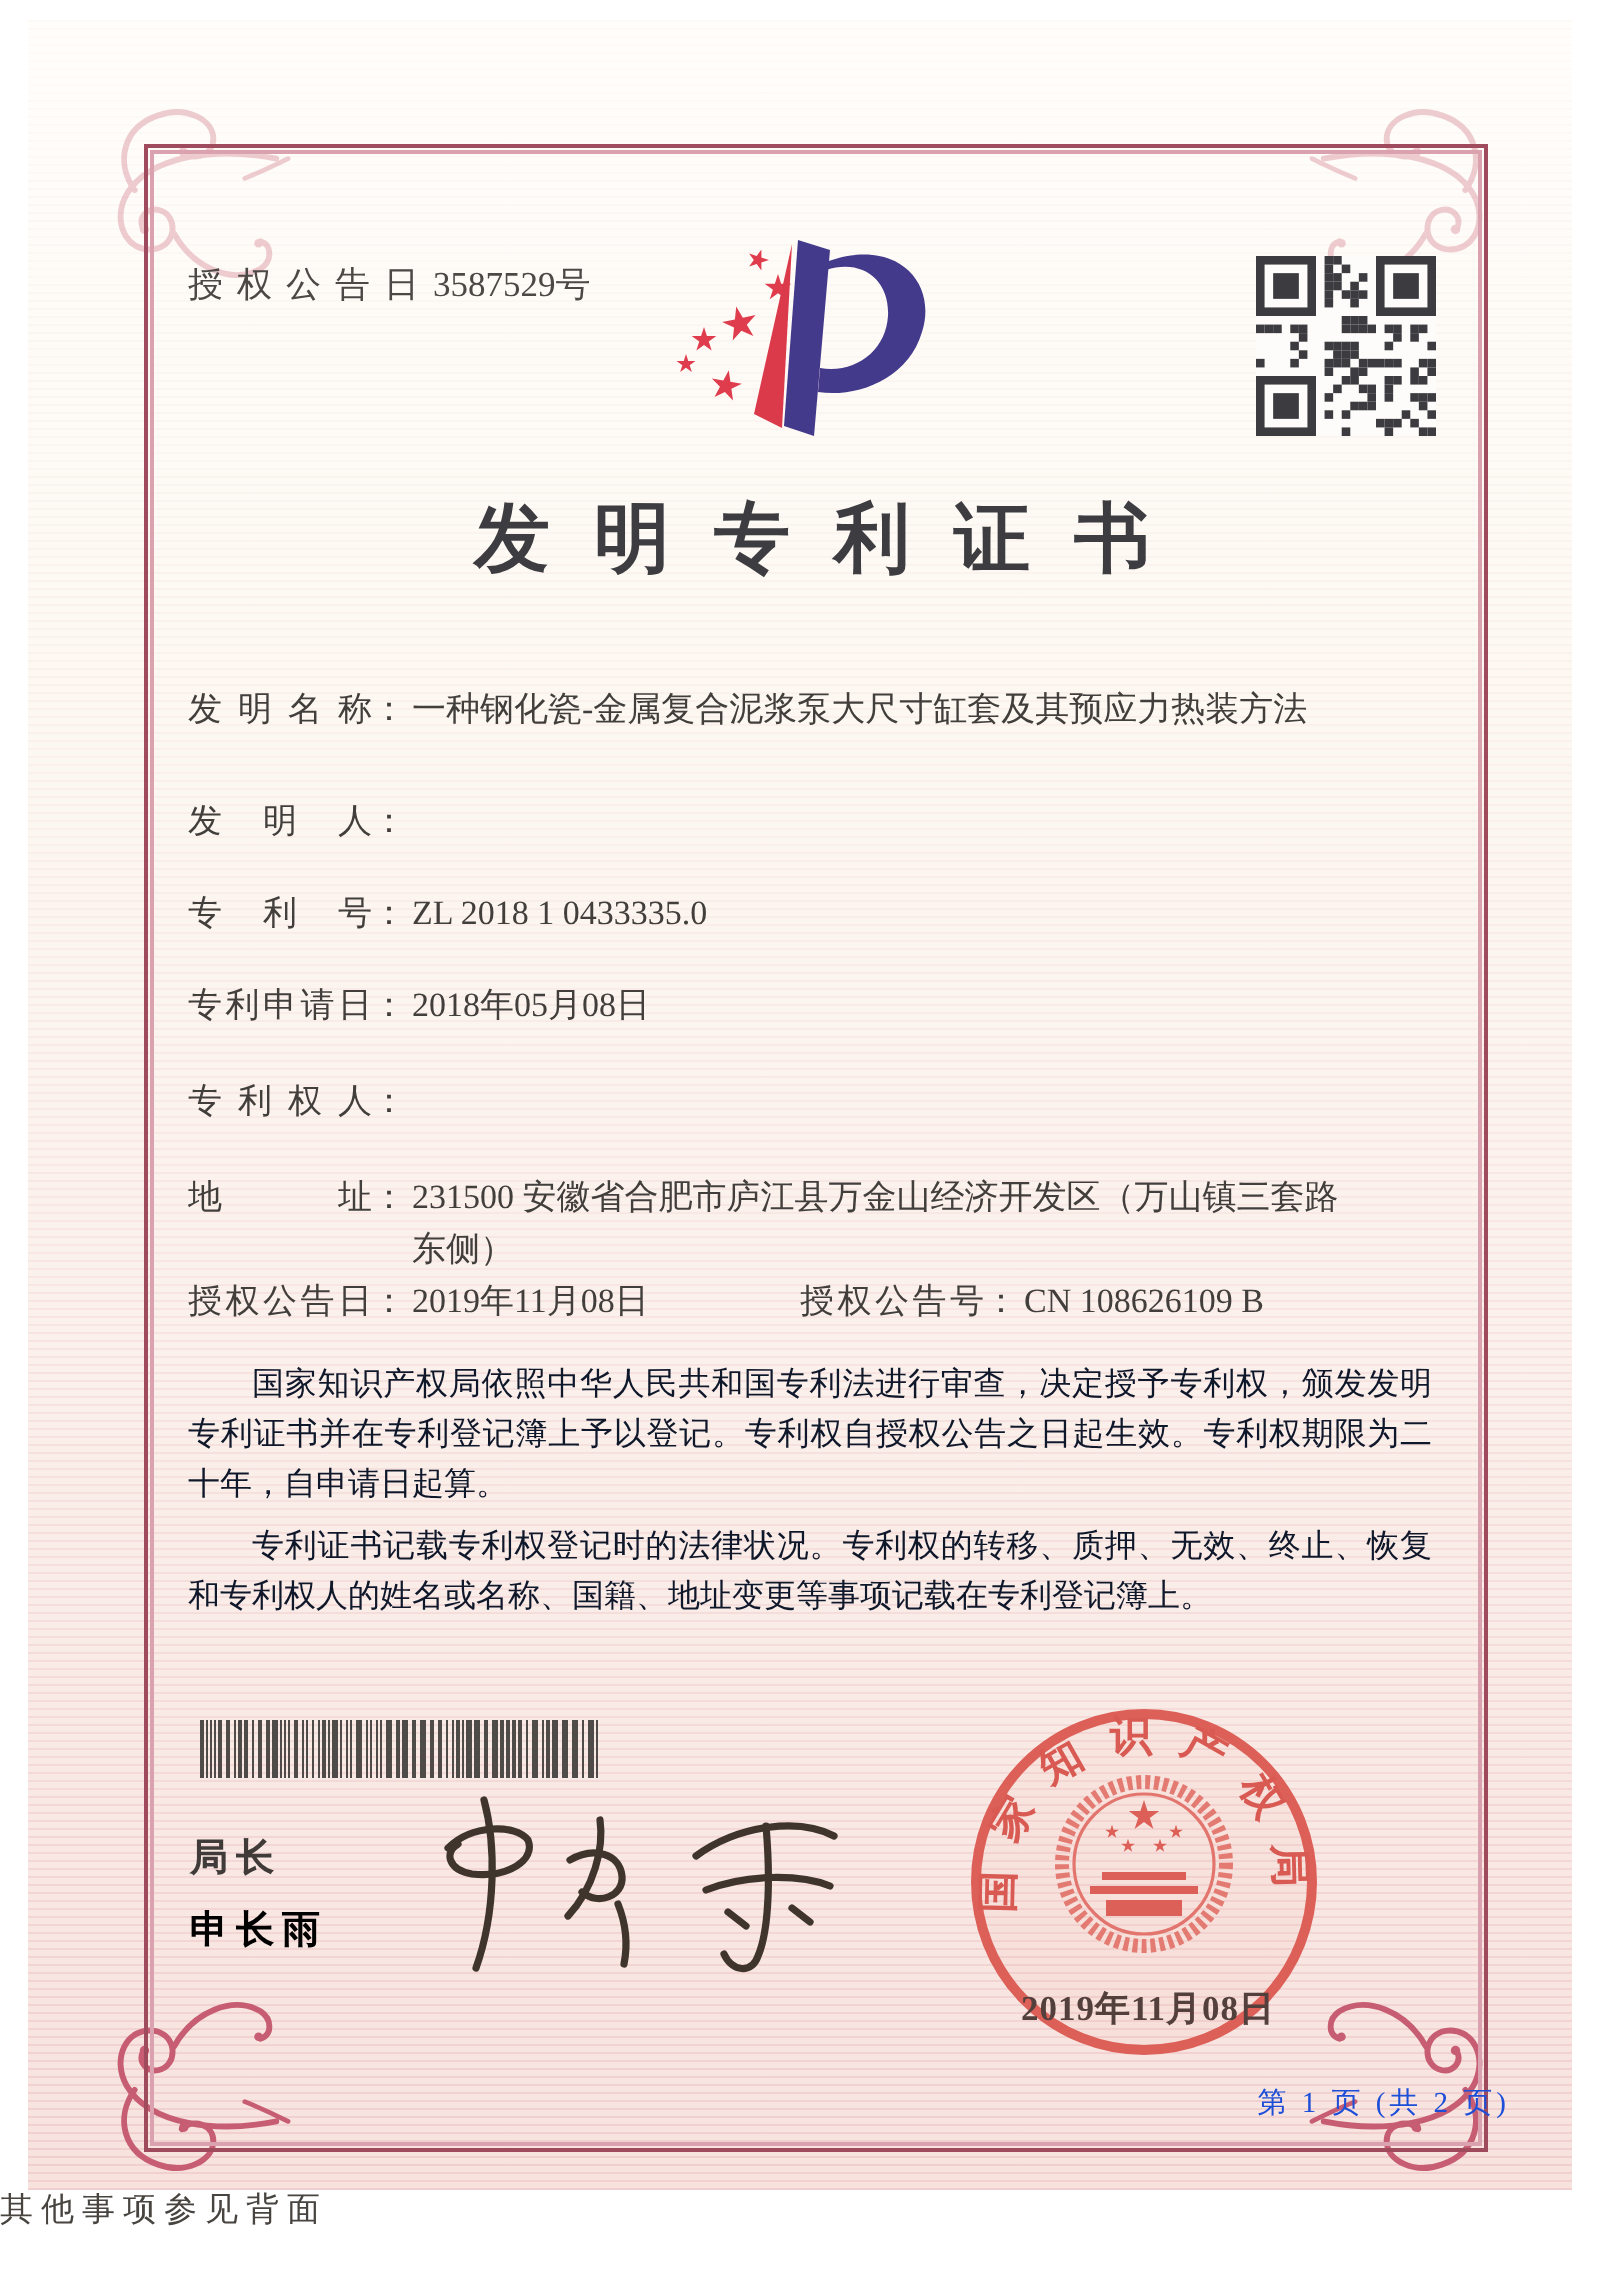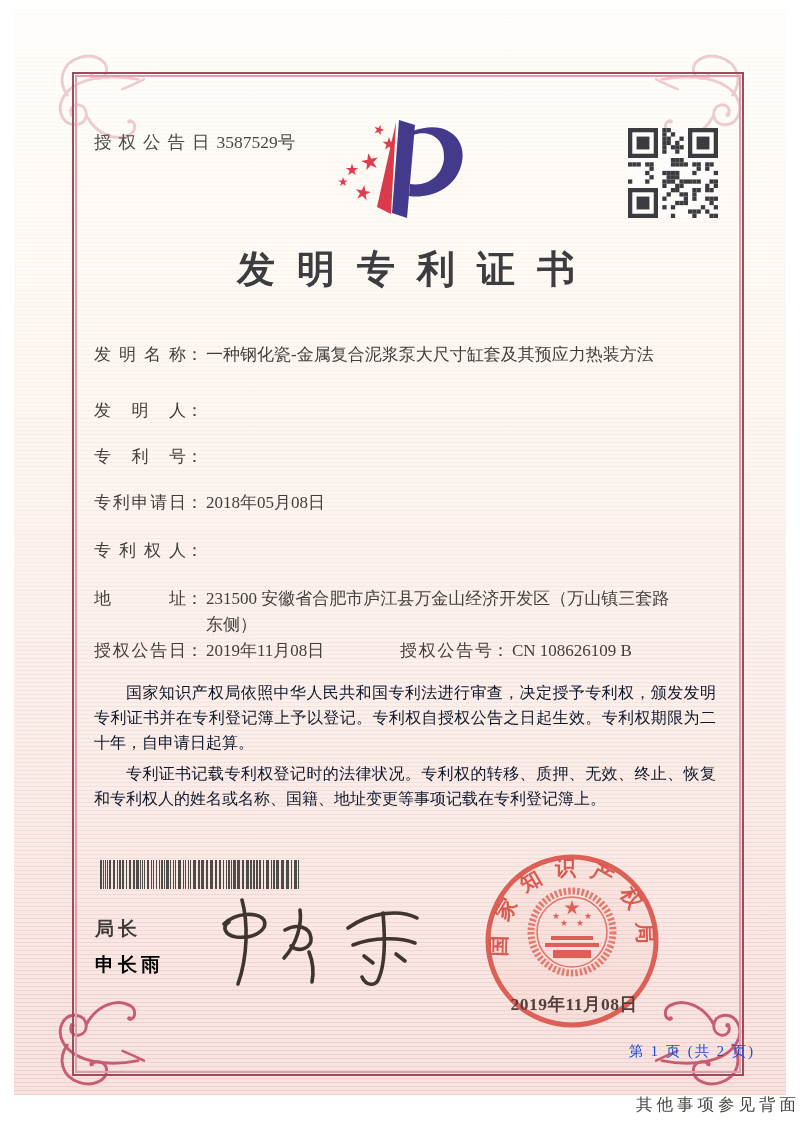--- a/index.html
+++ b/index.html
@@ -63,21 +63,21 @@
   .barcode i{display:inline-block;height:100%;background:#4f4b48;}
 
   .director-title{left:95px;top:916px;font-size:19px;font-weight:700;letter-spacing:4px;color:#403b38;}
   .director-name{left:95px;top:952px;font-size:19px;font-weight:700;letter-spacing:4px;color:#000000;}
   .signature{left:212px;top:886px;width:225px;height:108px;}
 
   .seal{left:478px;top:848px;width:188px;height:188px;}
   .seal-date{left:486px;top:992px;width:176px;text-align:center;font-size:17.5px;font-weight:600;color:#53403c;letter-spacing:.5px;}
 
   .page-info{left:87px;top:1042px;width:668px;text-align:right;font-size:14.5px;color:#1d4ed8;letter-spacing:2px;}
-  .back-note{left:0;top:1094px;width:800px;text-align:right;font-size:16.5px;color:#484440;letter-spacing:4px;}
+  .back-note{left:0;top:1094px;width:800px;text-align:left;font-size:16.5px;color:#484440;letter-spacing:4px;}
 </style>
 </head>
 <body>
 
 <svg width="0" height="0" style="position:absolute" aria-hidden="true">
   <defs>
     <path id="starp" d="M0,-1 L0.225,-0.309 0.951,-0.309 0.363,0.118 0.588,0.809 0,0.382 -0.588,0.809 -0.363,0.118 -0.951,-0.309 -0.225,-0.309 Z"></path>
     <g id="lace" fill="none" stroke="#c75d72" stroke-width="3" stroke-linecap="round">
       <path d="M112,80 C82,86 48,82 36,62 C28,48 36,32 50,34 C62,36 62,52 52,54 C46,55 42,50 44,45"></path>
       <path d="M40,64 C30,78 34,96 52,102 C66,107 80,100 80,90 C80,82 70,78 64,84"></path>
@@ -246,20 +246,21 @@
     <div class="cl">：</div>
     <div class="val">一种钢化瓷-金属复合泥浆泵大尺寸缸套及其预应力热装方法</div>
   </div>
   <div class="row r1">
     <div class="lbl">发明人</div>
     <div class="cl">：</div>
   </div>
   <div class="row r2">
     <div class="lbl">专利号</div>
     <div class="cl">：</div>
+    <div class="val">ZL 2018 1 0433335.0</div>
   </div>
   <div class="row r3">
     <div class="lbl">专利申请日</div>
     <div class="cl">：</div>
     <div class="val">2018年05月08日</div>
   </div>
   <div class="row r4">
     <div class="lbl">专利权人</div>
     <div class="cl">：</div>
   </div>

